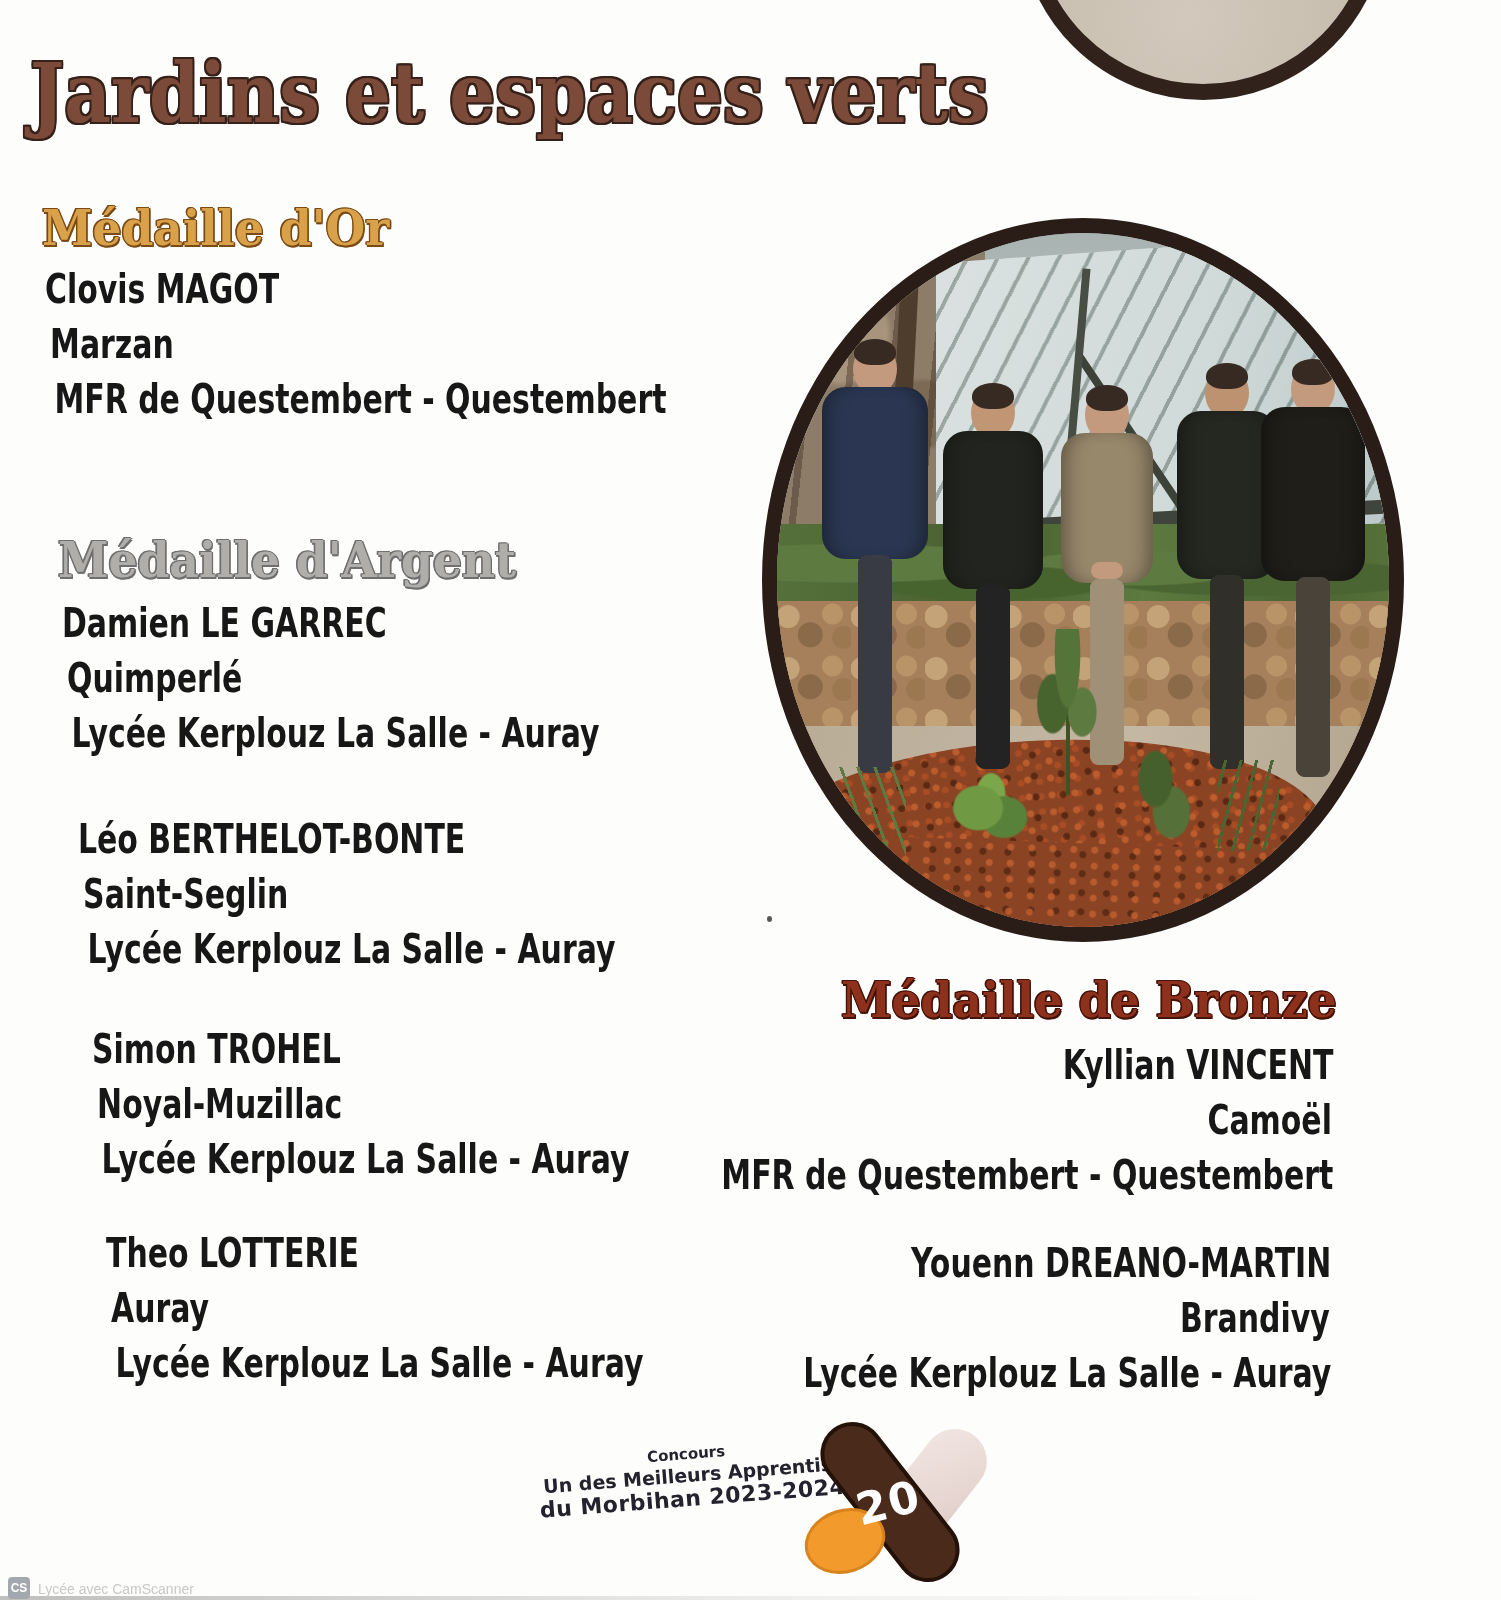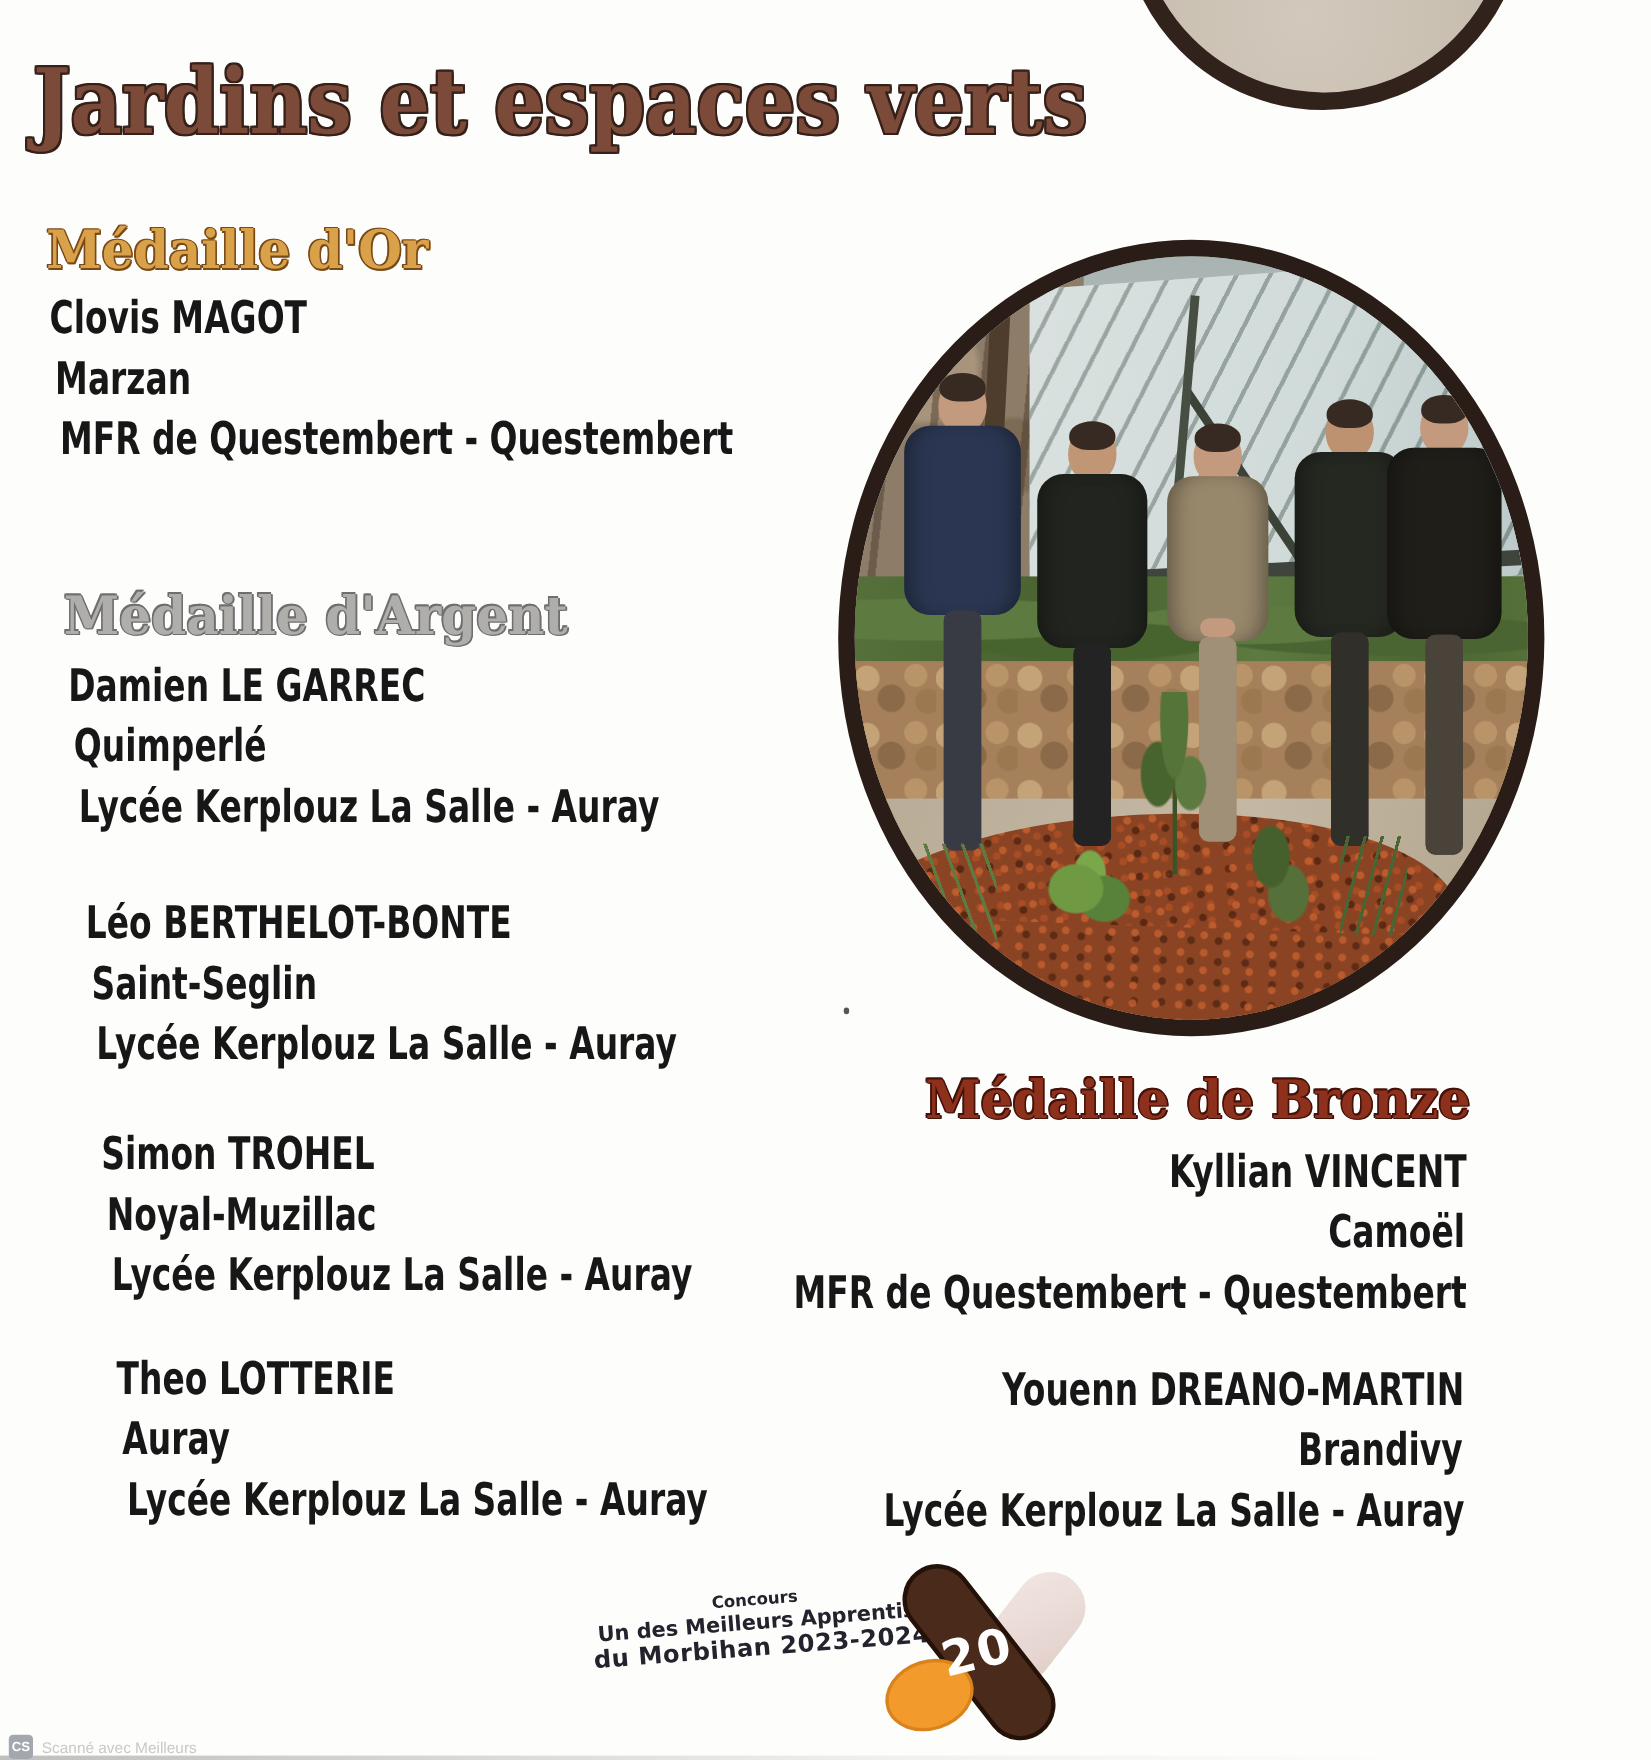--- a/index.html
+++ b/index.html
@@ -294,15 +294,15 @@
     <div class="f3">du Morbihan 2023-2024</div>
   </div>
   <div class="pill pill-pink"></div>
   <div class="pill pill-brown"></div>
   <div class="pill dot-orange"></div>
   <div class="page-num">20</div>
 
   <div class="artifact-dot"></div>
   <div class="scan-edge"></div>
   <div class="cs-badge">CS</div>
-  <div class="cs-text">Scanné avec Meilleurs</div>
+  <div class="cs-text">Lycée avec CamScanner</div>
 
 </div>
 
 </body></html>

